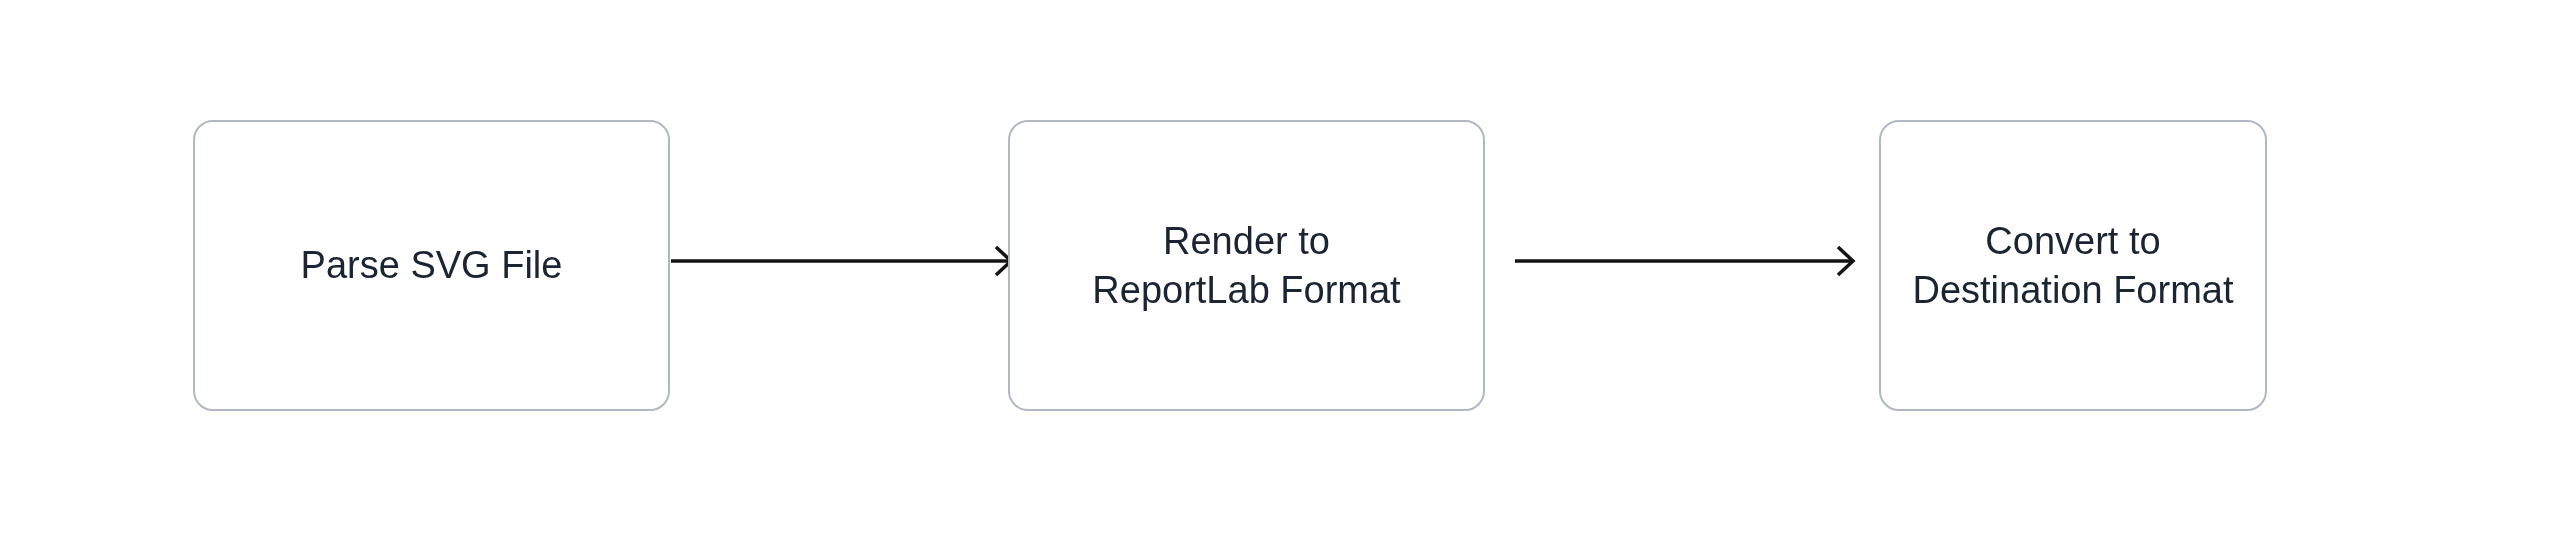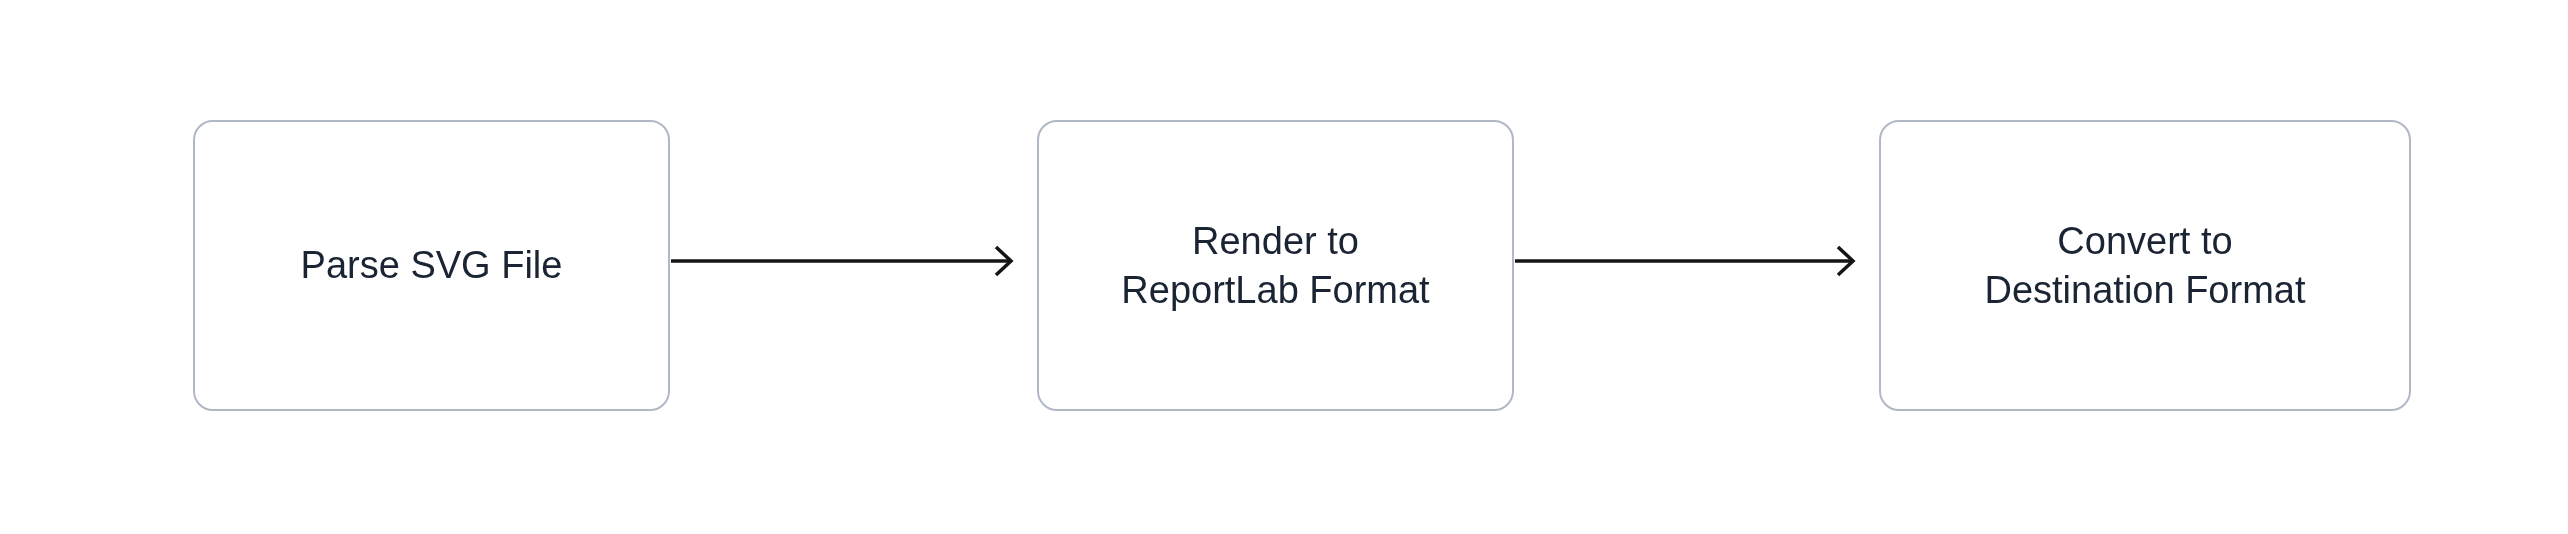--- a/index.html
+++ b/index.html
@@ -53,30 +53,30 @@
     <div class="node-label">Parse SVG File</div>
   </div>
 
   <svg class="edge-svg" width="2568" height="534">
     <g stroke="#141414" stroke-width="3.5" fill="none">
       <line x1="671" y1="261" x2="1009" y2="261"></line>
       <polyline points="996,247 1011,261 996,275" stroke-linejoin="miter"></polyline>
     </g>
   </svg>
 
-  <div class="flow-node" style="left:1037px;align-items:center;">
+  <div class="flow-node" style="left:1008px;align-items:center;">
     <div class="node-label">Render to
 ReportLab Format</div>
   </div>
 
   <svg class="edge-svg" width="2568" height="534">
     <g stroke="#141414" stroke-width="3.5" fill="none">
       <line x1="1515" y1="261" x2="1851" y2="261"></line>
       <polyline points="1838,247 1853,261 1838,275" stroke-linejoin="miter"></polyline>
     </g>
   </svg>
 
-  <div class="flow-node" style="left:1879px; width:532px;">
+  <div class="flow-node" style="left:1879px; width:388px;">
     <div class="node-label">Convert to
 Destination Format</div>
   </div>
 
 </div>
 
 </body></html>

